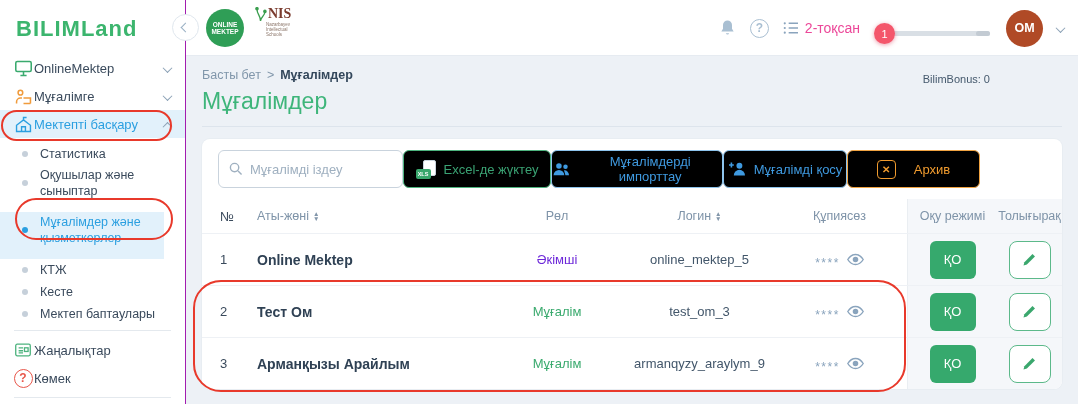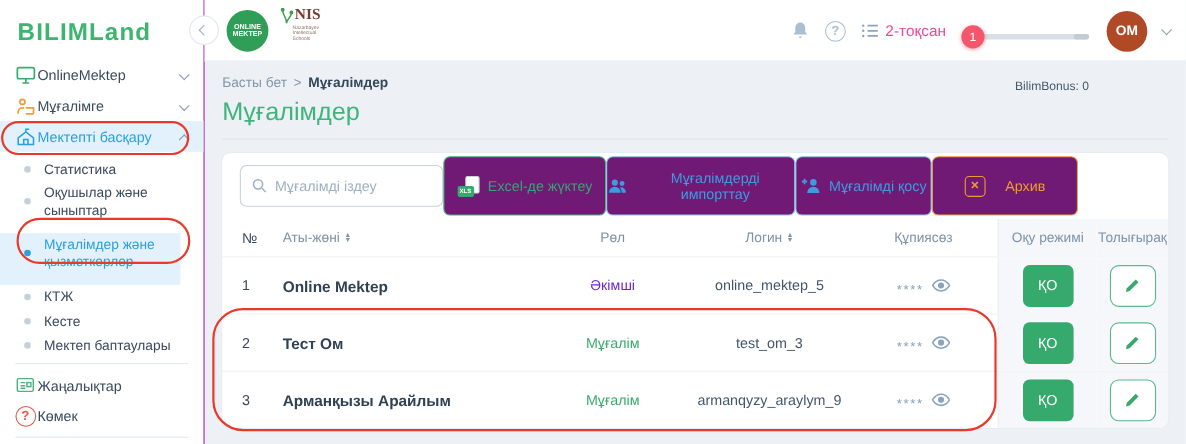--- a/index.html
+++ b/index.html
@@ -52,21 +52,21 @@
   .main { position:absolute; left:186px; top:56px; right:0; bottom:0; background:#edf1f6; padding:12px 16px 0; }
   .crumbs { font-size:12.5px; color:#8096aa; display:flex; gap:6px; align-items:center; }
   .crumb-cur { color:#33475b; font-weight:bold; }
   .page-title { margin-top:6px; font-size:23px; color:#3eb57a; font-weight:normal; padding-bottom:11px; border-bottom:1px solid #dde4ec; }
   .card { margin-top:12px; background:#fff; border-radius:8px; height:250px; box-shadow:0 0 0 1px #e8edf2; overflow:hidden; position:relative; }
 
   .toolbar { display:flex; align-items:center; justify-content:flex-start; padding:11px 16px; height:60px; }
   .search-box { width:185px; height:38px; border:1px solid #c9d3dd; border-radius:6px; display:flex; align-items:center; gap:7px; padding:0 10px; background:#fff; flex:none; }
   .search-box input { border:none; outline:none; width:100%; font-size:13px; color:#3a4a5c; background:transparent; }
   .search-box input::placeholder { color:#9fb0c0; }
-  .btn { height:54px; border-radius:6px; background:#701a75; display:flex; align-items:center; justify-content:center; gap:8px; font-size:13px; flex:none; cursor:pointer; }
+  .btn { height:38px; border-radius:6px; background:#000000; display:flex; align-items:center; justify-content:center; gap:8px; font-size:13px; flex:none; cursor:pointer; }
   .btn-excel { width:148px; border:1px solid #4db37e; color:#3aa273; }
   .btn-blue { border:1px solid #8ec4ec; color:#3f9ae0; }
   .btn-import { width:172px; }
   .btn-add { width:124px; }
   .btn-archive { width:133px; border:1.5px solid #f0a342; color:#f09b2e; gap:18px; }
   .xls-ic { position:relative; width:20px; height:19px; flex:none; }
   .xls-page { position:absolute; right:0; top:0; width:13px; height:16px; background:#fff; border:1px solid #c9d3dd; border-radius:2px; }
   .xls-badge { position:absolute; left:0; bottom:0; width:15px; height:10px; background:#3aa76d; border-radius:2px; color:#fff; font-size:5.5px; font-weight:bold; display:flex; align-items:center; justify-content:center; }
   .arch-ic { width:19px; height:19px; border:1.7px solid #f09b2e; border-radius:4px; color:#f09b2e; font-size:10px; font-weight:bold; display:flex; align-items:center; justify-content:center; }
 

